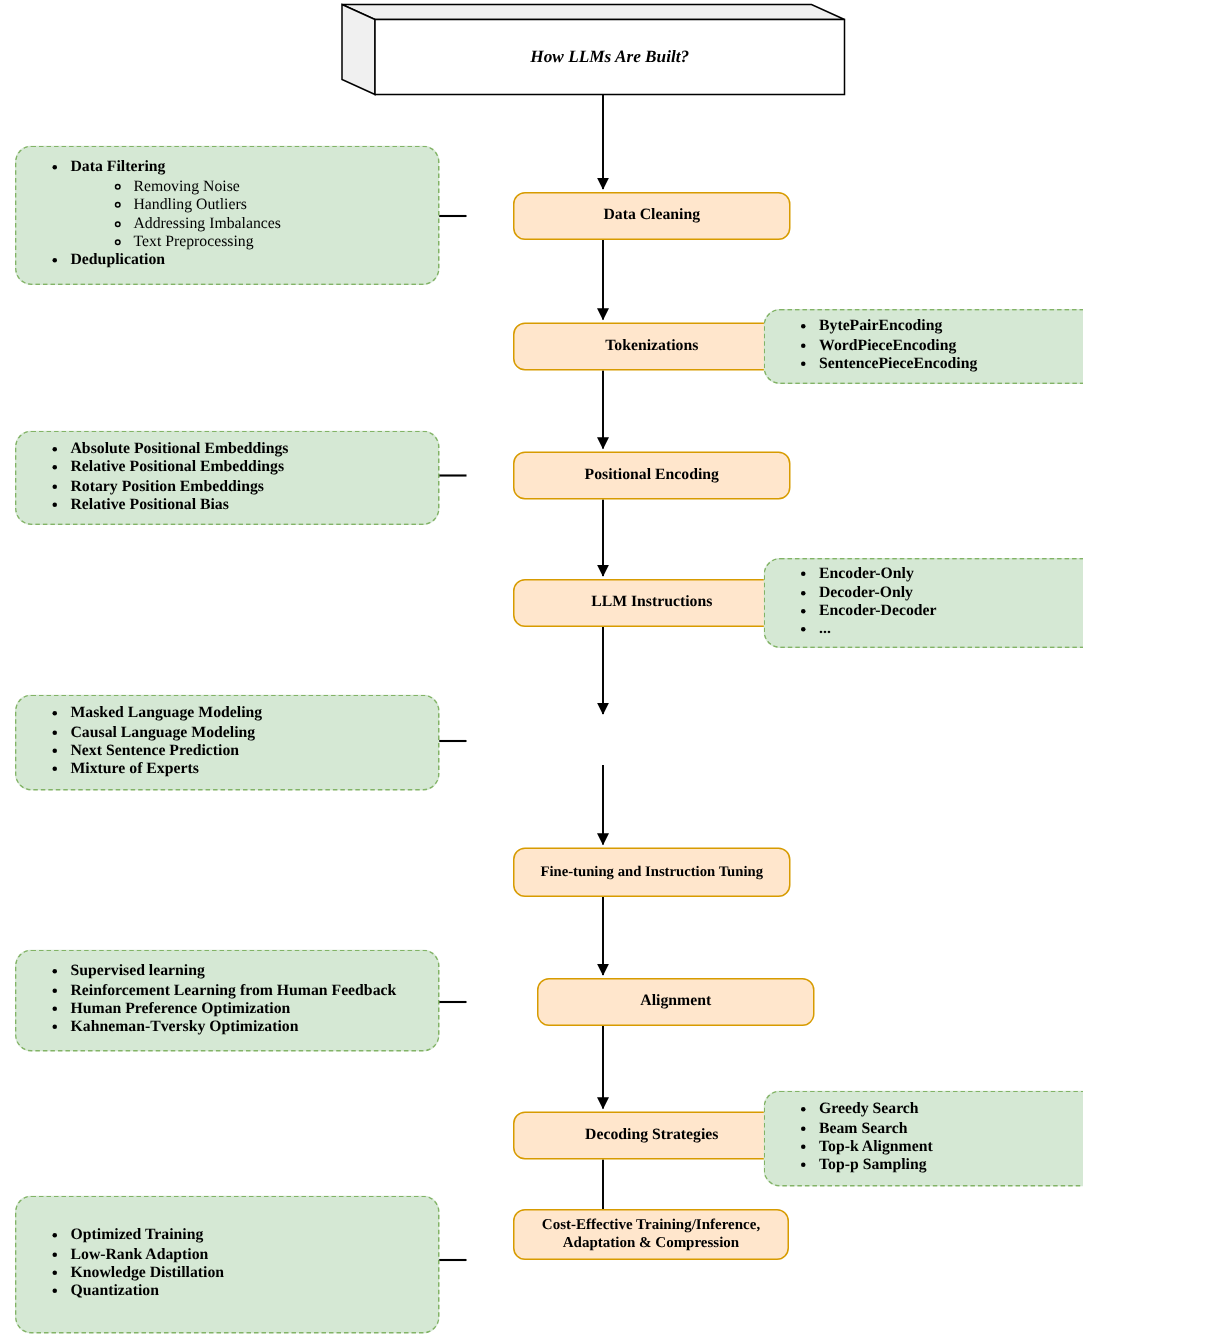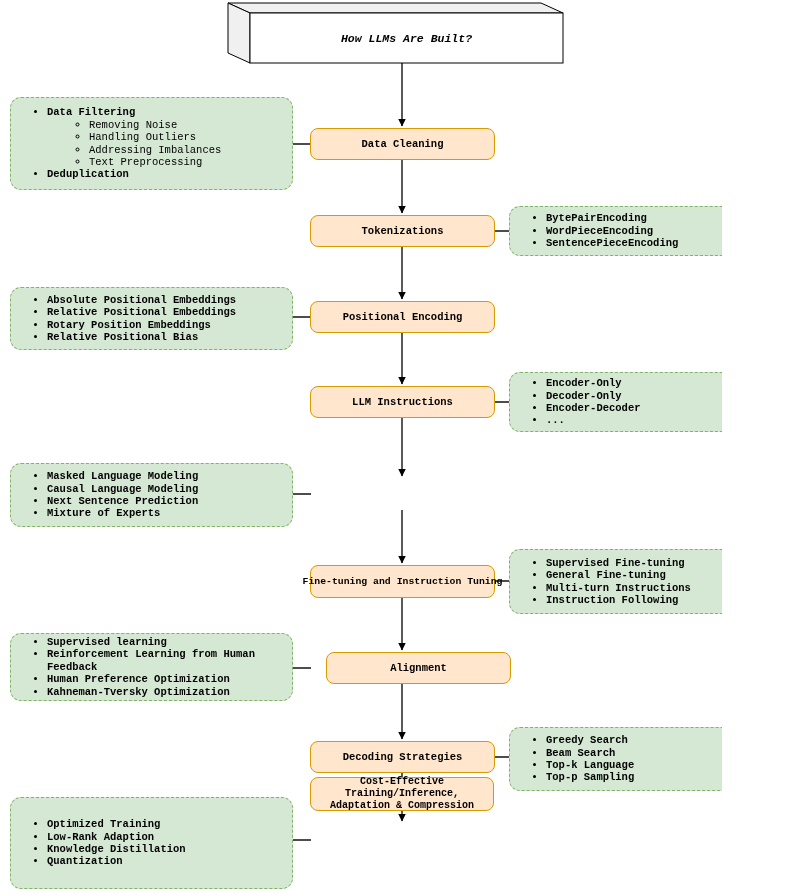--- a/index.html
+++ b/index.html
@@ -7,35 +7,36 @@
     --stage-border:#d79b00;
     --panel-fill:#d5e8d4;
     --panel-border:#82b366;
     --line:#000000;
   }
   html,body{margin:0;padding:0;background:#ffffff;}
   #canvas{
     position:relative;
     width:722px;height:895px;
     background:#ffffff;
-    font-family:Liberation Mono, monospace;
+    font-family:Liberation Serif, serif;
     overflow:hidden;
   }
   #wires{position:absolute;left:0;top:0;width:806px;height:895px;}
   .stage{
     position:absolute;
     box-sizing:border-box;
     background:var(--stage-fill);
     border:1.4px solid var(--stage-border);
     border-radius:8px;
     display:flex;align-items:center;justify-content:center;
     font-size:10.5px;font-weight:bold;color:#000;
     text-align:center;white-space:nowrap;
     line-height:1.2;
     z-index:2;
+    margin-left:32px;
   }
   .stage.wrap{white-space:normal;font-size:10px;padding:2px 6px;}
   .panel{
     position:absolute;
     box-sizing:border-box;
     background:var(--panel-fill);
     border:1.4px dashed var(--panel-border);
     border-radius:11px;
     display:flex;align-items:center;
     z-index:2;
@@ -102,21 +103,21 @@
 
   <div id="title-label">How LLMs Are Built?</div>
 
   <div class="stage" style="left:310px;top:128px;width:185px;height:32px;">Data Cleaning</div>
   <div class="stage" style="left:310px;top:215px;width:185px;height:32px;">Tokenizations</div>
   <div class="stage" style="left:310px;top:301px;width:185px;height:32px;">Positional Encoding</div>
   <div class="stage" style="left:310px;top:386px;width:185px;height:32px;">LLM Instructions</div>
   <div class="stage" style="left:310px;top:565px;width:185px;height:33px;font-size:9.8px;">Fine-tuning and Instruction Tuning</div>
   <div class="stage" style="left:326px;top:652px;width:185px;height:32px;">Alignment</div>
   <div class="stage" style="left:310px;top:741px;width:185px;height:32px;">Decoding Strategies</div>
-  <div class="stage wrap" style="left:310px;top:777px;width:184px;height:34px;">Cost-Effective Training/Inference, Adaptation &amp; Compression</div>
+  <div class="stage wrap" style="left:310px;top:806px;width:184px;height:34px;">Cost-Effective Training/Inference, Adaptation &amp; Compression</div>
 
   <div class="panel" style="left:10px;top:97px;width:283px;height:93px;">
       <ul class="b1">
         <li><span>Data Filtering</span><ul class="b2">
             <li>Removing Noise</li>
             <li>Handling Outliers</li>
             <li>Addressing Imbalances</li>
             <li>Text Preprocessing</li>
           </ul></li>
         <li><span>Deduplication</span></li>
@@ -146,41 +147,33 @@
       </ul>
     </div>
   <div class="panel" style="left:10px;top:463px;width:283px;height:64px;">
       <ul class="b1">
         <li><span>Masked Language Modeling</span></li>
         <li><span>Causal Language Modeling</span></li>
         <li><span>Next Sentence Prediction</span></li>
         <li><span>Mixture of Experts</span></li>
       </ul>
     </div>
-  <div class="panel" style="left:509px;top:549px;width:282px;height:65px;">
-      <ul class="b1">
-        <li><span>Supervised Fine-tuning</span></li>
-        <li><span>General Fine-tuning</span></li>
-        <li><span>Multi-turn Instructions</span></li>
-        <li><span>Instruction Following</span></li>
-      </ul>
-    </div>
   <div class="panel" style="left:10px;top:633px;width:283px;height:68px;">
       <ul class="b1">
         <li><span>Supervised learning</span></li>
         <li><span>Reinforcement Learning from Human Feedback</span></li>
         <li><span>Human Preference Optimization</span></li>
         <li><span>Kahneman-Tversky Optimization</span></li>
       </ul>
     </div>
   <div class="panel" style="left:509px;top:727px;width:282px;height:64px;">
       <ul class="b1">
         <li><span>Greedy Search</span></li>
         <li><span>Beam Search</span></li>
-        <li><span>Top-k Language</span></li>
+        <li><span>Top-k Alignment</span></li>
         <li><span>Top-p Sampling</span></li>
       </ul>
     </div>
   <div class="panel" style="left:10px;top:797px;width:283px;height:92px;">
       <ul class="b1">
         <li><span>Optimized Training</span></li>
         <li><span>Low-Rank Adaption</span></li>
         <li><span>Knowledge Distillation</span></li>
         <li><span>Quantization</span></li>
       </ul>

